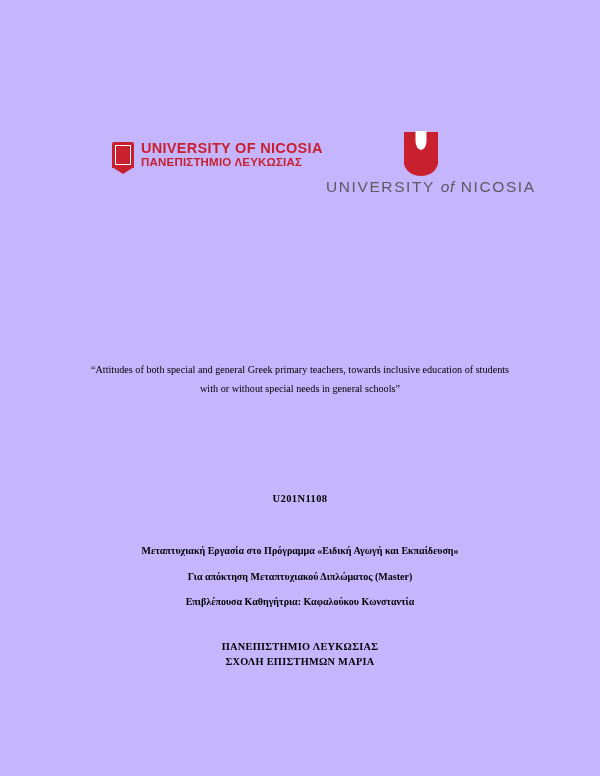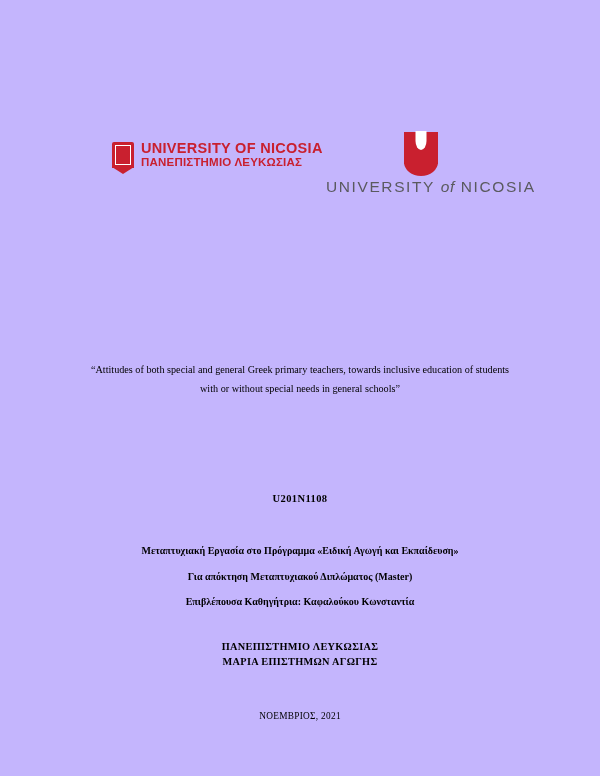--- a/index.html
+++ b/index.html
@@ -245,18 +245,17 @@
   <div class="student-id">U201N1108</div>
 
   <div class="program-block">
     <div>Μεταπτυχιακή Εργασία στο Πρόγραμμα «Ειδική Αγωγή και Εκπαίδευση»</div>
     <div>Για απόκτηση Μεταπτυχιακού Διπλώματος (Master)</div>
     <div>Επιβλέπουσα Καθηγήτρια: Καφαλούκου Κωνσταντία</div>
   </div>
 
   <div class="institution">
     <div>ΠΑΝΕΠΙΣΤΗΜΙΟ ΛΕΥΚΩΣΙΑΣ</div>
-    <div>ΜΑΡΙΑ ΕΠΙΣΤΗΜΩΝ ΑΓΩΓΗΣ</div>
+    <div>ΣΧΟΛΗ ΕΠΙΣΤΗΜΩΝ ΜΑΡΙΑ</div>
   </div>
 
-  <div class="date">ΝΟΕΜΒΡΙΟΣ, 2021</div>
 
 </div>
 
 </body></html>

